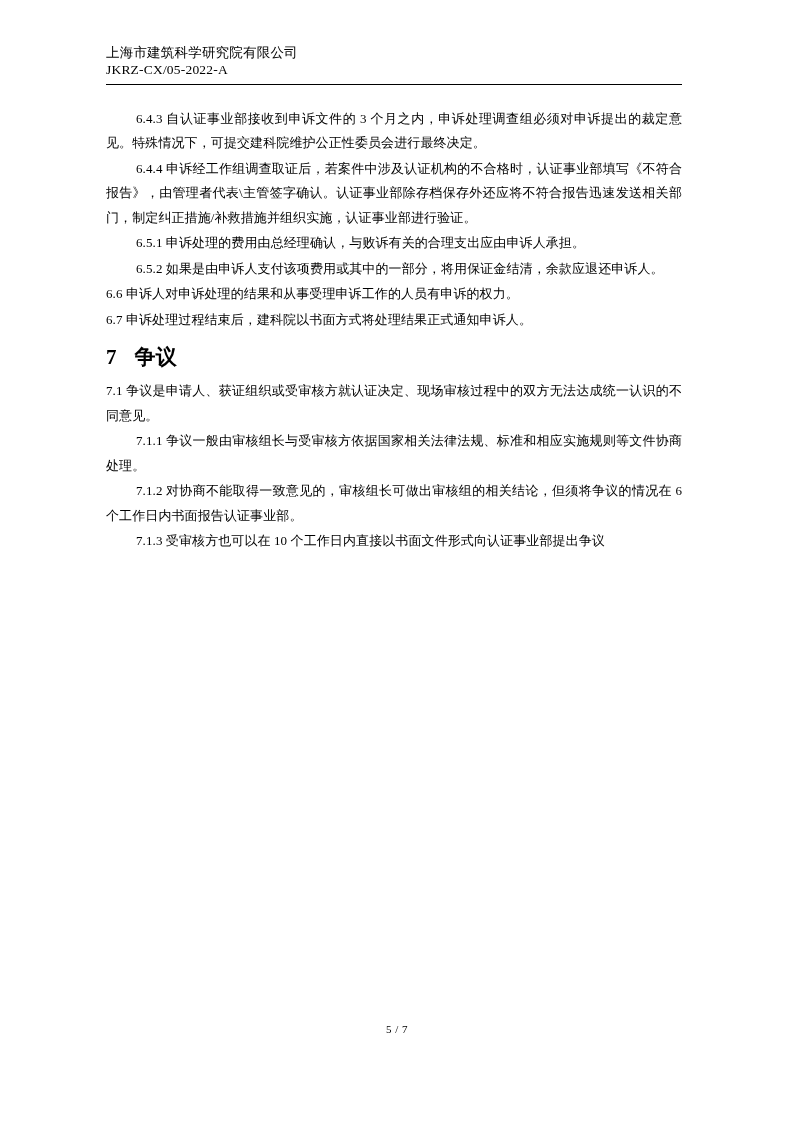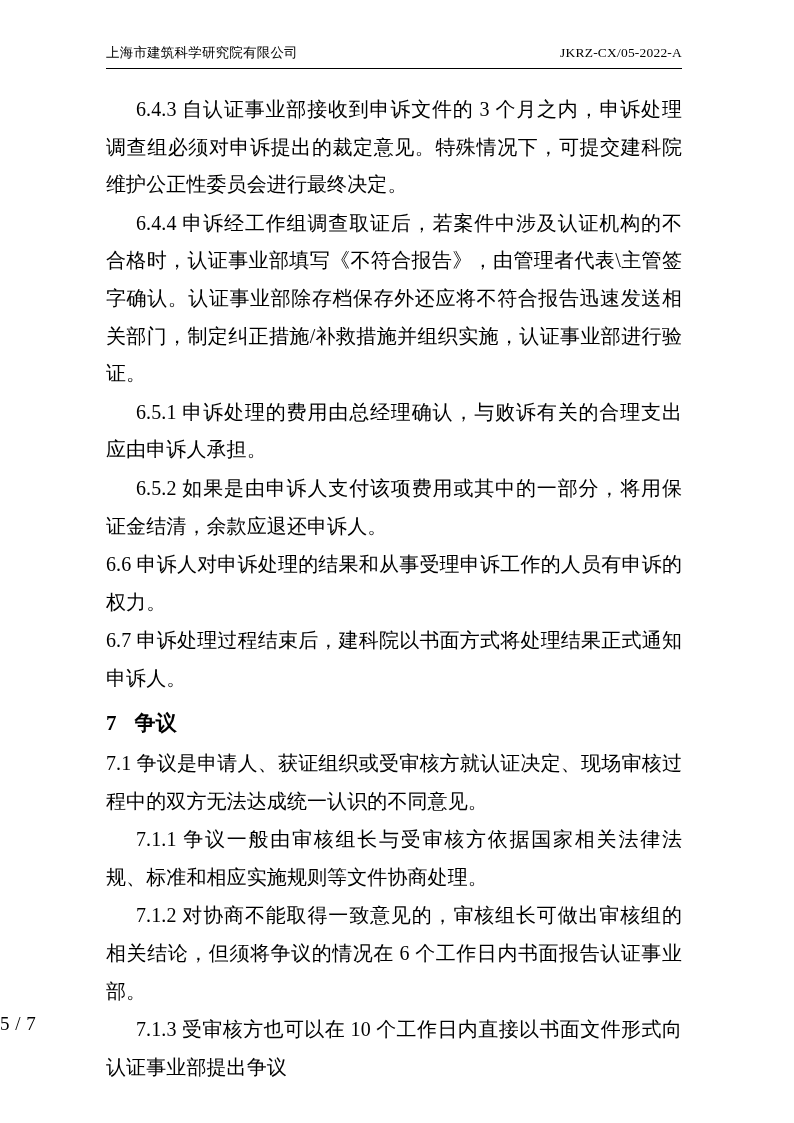--- a/index.html
+++ b/index.html
@@ -23,35 +23,36 @@
     top: 44px;
     width: 576px;
   }
   .header {
     display: flex;
     justify-content: space-between;
     align-items: baseline;
     font-size: 13.5px;
     padding-bottom: 6px;
     border-bottom: 1px solid #000000;
+    flex-direction: column;
   }
   .header-left {
     font-family: "Liberation Serif", "DejaVu Serif", serif;
     letter-spacing: 0.2px;
   }
   .header-right {
     font-family: "Liberation Serif", "DejaVu Serif", serif;
     letter-spacing: 0.2px;
   }
   .body-block {
     padding-top: 22px;
   }
   p {
     margin: 0 0 1px 0;
-    font-size: 20px;
+    font-size: 13px;
     line-height: 1.88;
     text-align: justify;
     text-justify: inter-ideograph;
     letter-spacing: 0.1px;
   }
   p.indent {
     text-indent: 30px;
   }
   p.noindent {
     text-indent: 0;
@@ -64,22 +65,22 @@
     letter-spacing: 0.1px;
   }
   .sec-num {
     margin-right: 18px;
   }
   .footer {
     position: absolute;
     left: 0;
     right: 0;
     bottom: 88px;
-    text-align: left;
-    font-size: 19px;
+    text-align: center;
+    font-size: 11px;
     letter-spacing: 0.5px;
   }
 </style>
 </head>
 <body>
 
 <div class="page">
 
   <div class="content">
 

